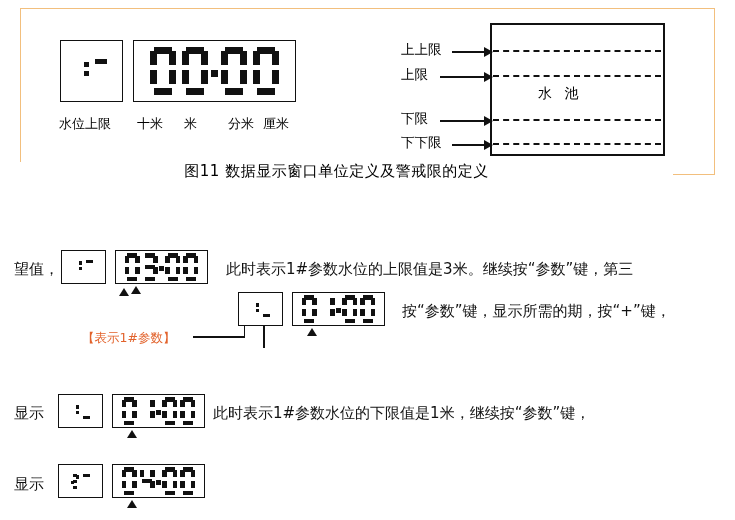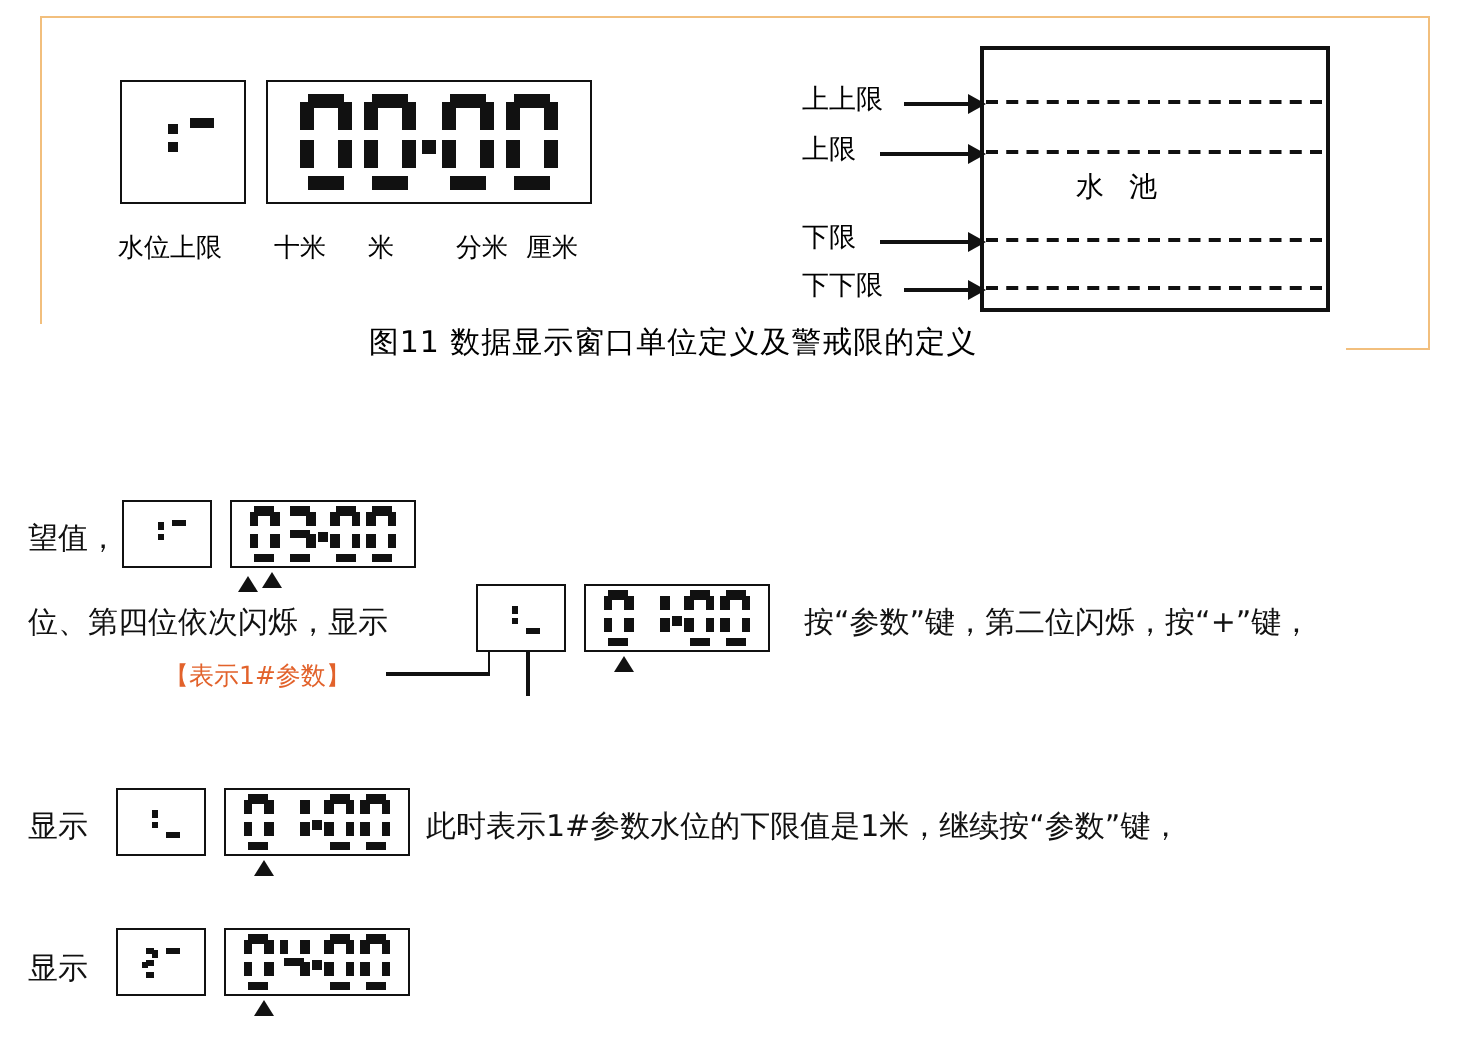--- a/index.html
+++ b/index.html
@@ -226,22 +226,22 @@
           <i style="left: 10.5px; top: 2.7px; width: 4.5px; height: 7.7px;"></i>
           <i style="left: 10.5px; top: 13.55px; width: 4.5px; height: 7.7px;"></i>
           <i style="left: 2.7px; top: 23.5px; width: 9.6px; height: 4.5px;"></i>
           <i style="left: 0px; top: 13.55px; width: 4.5px; height: 7.7px;"></i>
           <i style="left: 0px; top: 2.7px; width: 4.5px; height: 7.7px;"></i>
           <i class="off" style="left: 2.7px; top: 11.75px; width: 9.6px; height: 4.5px;"></i>
         </span>
       </span>
     </div>
   <div class="caret" style="left:131px;top:286px;"></div>
-
-  <div class="txt" style="left:14px;top:304px;">位、第四位依次闪烁，显示</div>
+  <div class="txt" style="left:226px;top:262px;">此时表示1#参数水位的上限值是3米。继续按“参数”键，第三</div>
+
   <div class="caret" style="left:119px;top:288px;"></div>
   <div class="lcdbox" id="l3-parambox" style="position:absolute;left:238px;top:292px;width:45px;height:34px;">
       <span class="segwrap">
         <span class="dig" style="width: 8px; height: 15px;">
           <i class="off" style="left: 1.8px; top: 0px; width: 4.4px; height: 3px;"></i>
           <i style="left: 5px; top: 1.8px; width: 3px; height: 3.3px;"></i>
           <i style="left: 5px; top: 7.2px; width: 3px; height: 3.3px;"></i>
           <i class="off" style="left: 1.8px; top: 12px; width: 4.4px; height: 3px;"></i>
           <i class="off" style="left: 0px; top: 7.2px; width: 3px; height: 3.3px;"></i>
           <i class="off" style="left: 0px; top: 1.8px; width: 3px; height: 3.3px;"></i>
@@ -289,21 +289,21 @@
           <i style="left: 10.5px; top: 2.7px; width: 4.5px; height: 7.7px;"></i>
           <i style="left: 10.5px; top: 13.55px; width: 4.5px; height: 7.7px;"></i>
           <i style="left: 2.7px; top: 23.5px; width: 9.6px; height: 4.5px;"></i>
           <i style="left: 0px; top: 13.55px; width: 4.5px; height: 7.7px;"></i>
           <i style="left: 0px; top: 2.7px; width: 4.5px; height: 7.7px;"></i>
           <i class="off" style="left: 2.7px; top: 11.75px; width: 9.6px; height: 4.5px;"></i>
         </span>
       </span>
     </div>
   <div class="caret" style="left:307px;top:328px;"></div>
-  <div class="txt" style="left:402px;top:304px;">按“参数”键，第二位闪烁，按“+”键，</div>
+  <div class="txt" style="left:402px;top:304px;">按“参数”键，显示所需的期，按“+”键，</div>
 
   <div class="leader" style="left:193px;top:336px;width:52px;height:1.6px;"></div>
   <div class="leader" style="left:243.5px;top:326px;width:1.6px;height:11px;"></div>
   <div class="leader" style="left:263px;top:326px;width:1.6px;height:22px;"></div>
 
   <div class="red" style="left:82px;top:330px;">【表示1#参数】</div>
 
   <div class="txt" style="left:14px;top:406px;">显示</div>
   <div class="lcdbox" id="l4-parambox" style="position:absolute;left:58px;top:394px;width:45px;height:34px;">
       <span class="segwrap">

